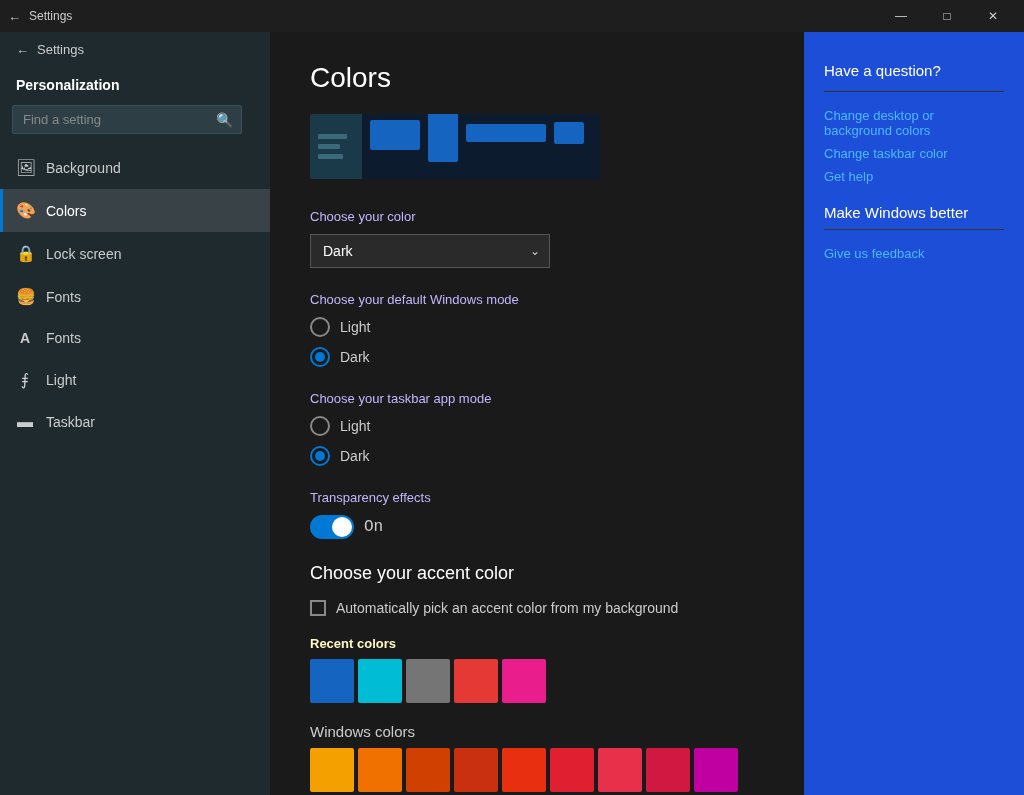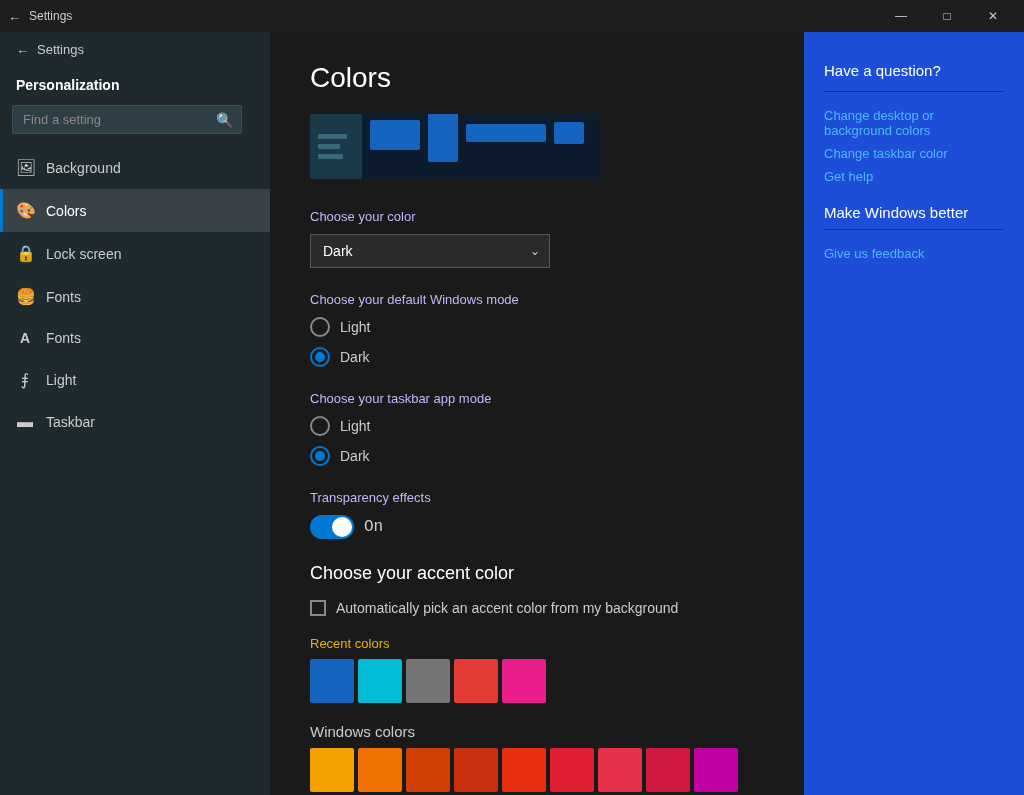--- a/index.html
+++ b/index.html
@@ -315,22 +315,23 @@
       cursor: pointer;
     }
     .checkbox-label {
       font-size: 14px;
       color: #ccc;
       text-align: right;
     }
 
     .colors-label {
       font-size: 13px;
-      color: #eab308;
+      color: #fef9c3;
       margin-bottom: 8px;
+      font-weight: bold;
     }
     .color-swatches {
       display: flex;
       gap: 4px;
       margin-bottom: 20px;
       flex-wrap: wrap;
     }
     .swatch {
       width: 44px;
       height: 44px;

